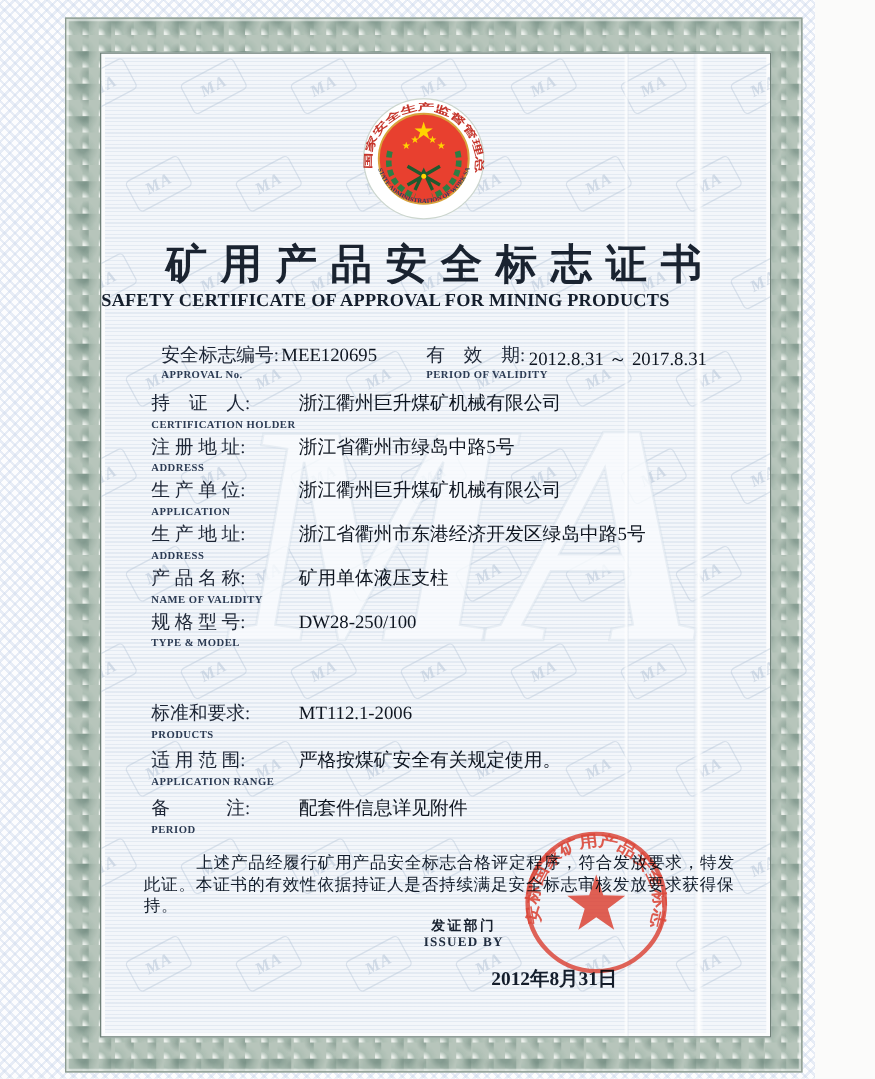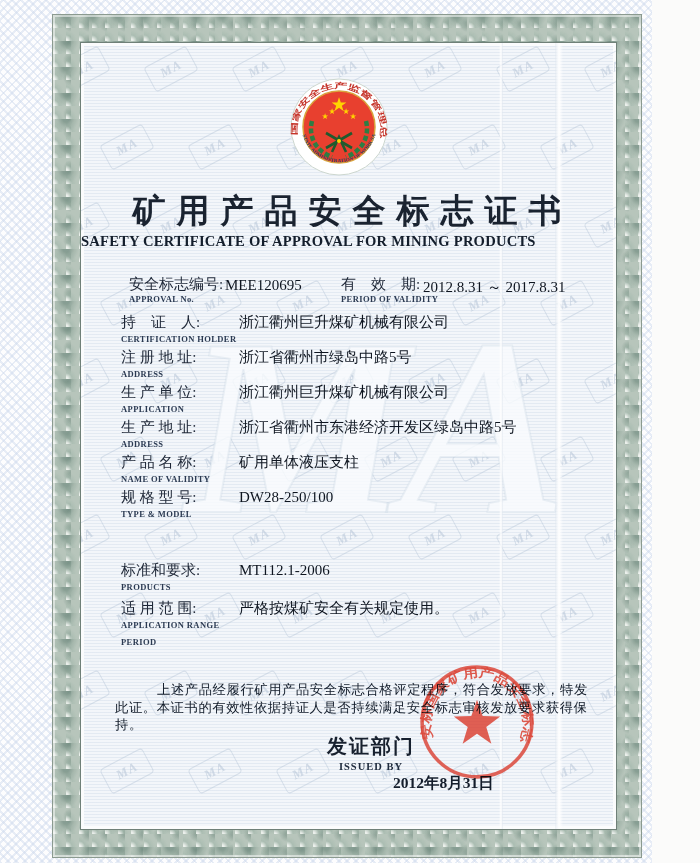--- a/index.html
+++ b/index.html
@@ -81,21 +81,21 @@
   .frow .l1{height:21px;}
   .frow .fl{display:inline-block;width:118px;}
   .specs{position:absolute;left:40px;top:518px;width:480px;}
   .specs .frow{height:38px;}
 
   .statement{
     position:absolute;left:34px;top:638px;width:478px;
     font-size:13.3px;line-height:17.6px;text-indent:42px;letter-spacing:.6px;color:#121c2a;
   }
   .issued{position:absolute;left:225px;top:690px;width:130px;text-align:center;}
-  .issued .cn{font-size:20px;font-weight:bold;letter-spacing:2px;color:#17202e;}
+  .issued .cn{font-size:11px;font-weight:bold;letter-spacing:2px;color:#17202e;}
   .issued .ien{font-size:10.5px;font-weight:bold;letter-spacing:1px;color:#202c3e;margin-top:1px;}
   .issue-date{position:absolute;left:312px;top:730px;font-size:15.5px;font-weight:bold;color:#141d2b;}
   .stamp{position:absolute;left:335px;top:618px;z-index:4;mix-blend-mode:multiply;opacity:.92;}
 </style>
 </head>
 <body>
 
 <div class="paper-margin"></div>
 <div class="border-band"></div>
 
@@ -239,20 +239,21 @@
     <div class="specs">
       <div class="frow">
         <div class="l1"><span class="fl lab">标准和要求:</span><span class="val">MT112.1-2006</span></div>
         <div class="en">PRODUCTS</div>
       </div>
       <div class="frow">
         <div class="l1"><span class="fl lab">适 用 范 围:</span><span class="val">严格按煤矿安全有关规定使用。</span></div>
         <div class="en">APPLICATION RANGE</div>
       </div>
       <div class="frow">
+        <div class="l1"><span class="fl lab">备　　　注:</span><span class="val">配套件信息详见附件</span></div>
         <div class="en">PERIOD</div>
       </div>
     </div>
 
     <div class="statement">上述产品经履行矿用产品安全标志合格评定程序，符合发放要求，特发此证。本证书的有效性依据持证人是否持续满足安全标志审核发放要求获得保持。</div>
 
     <div class="issued">
       <div class="cn">发证部门</div>
       <div class="ien">ISSUED BY</div>
     </div>

